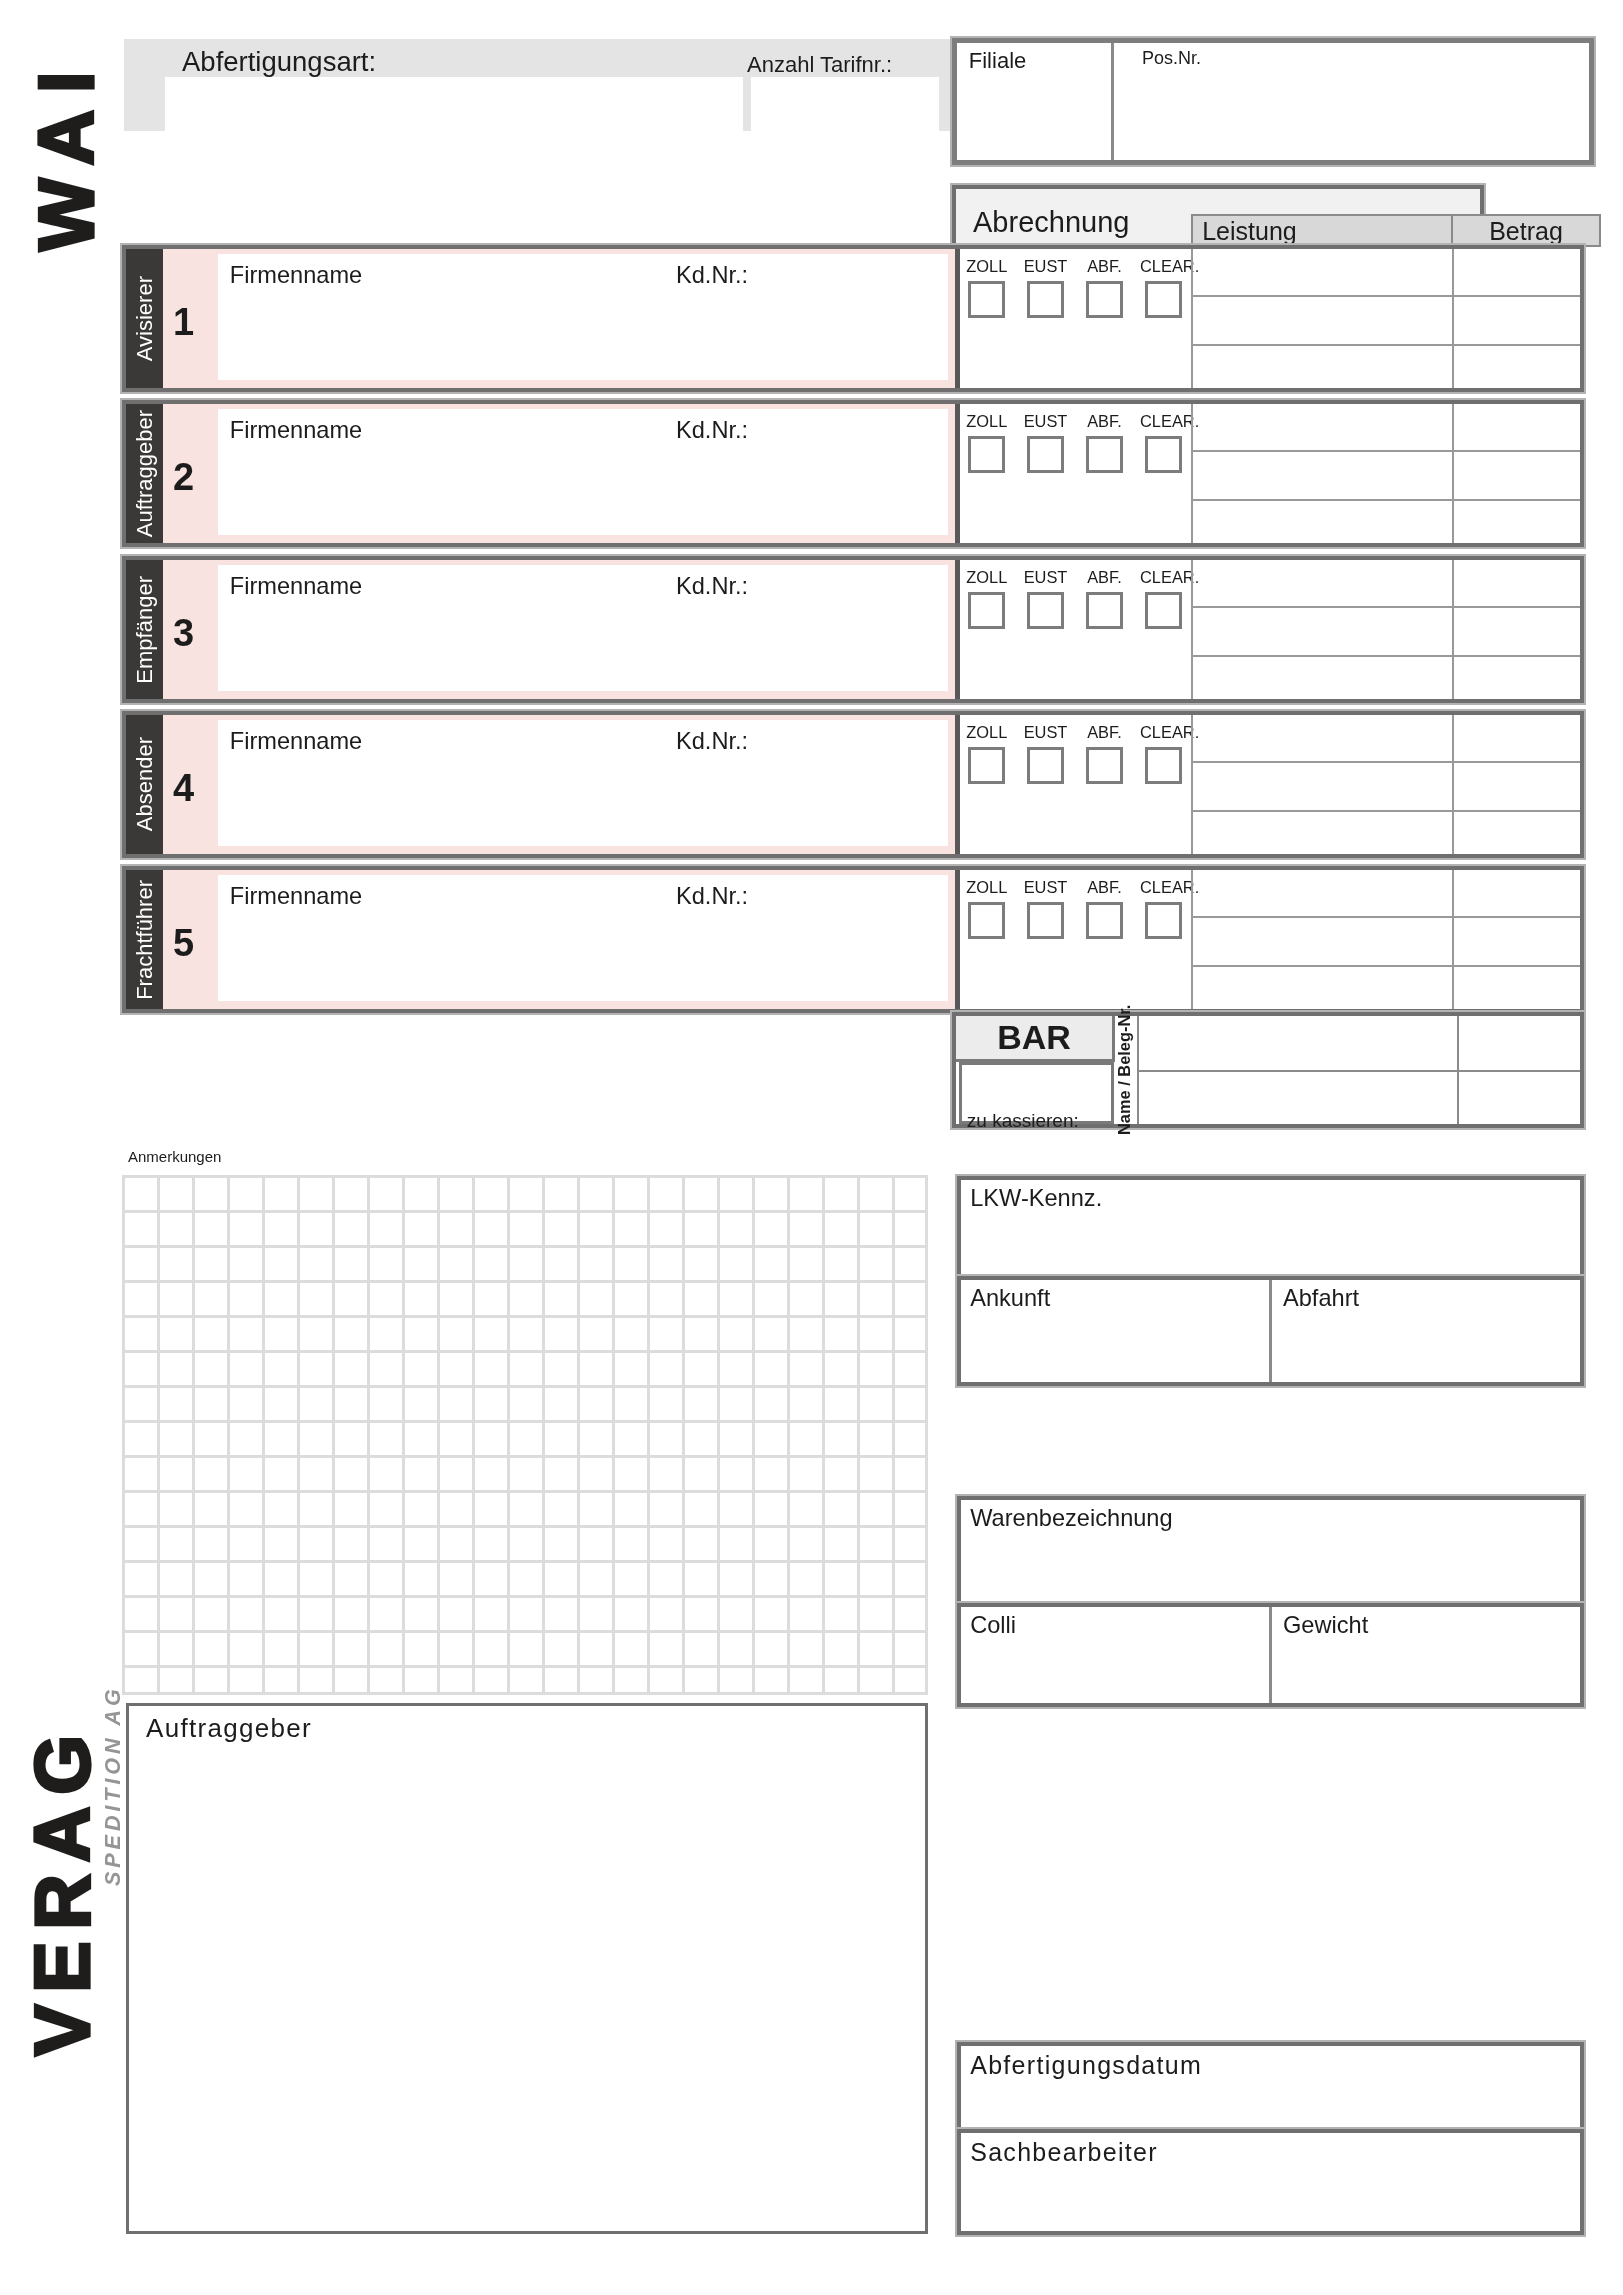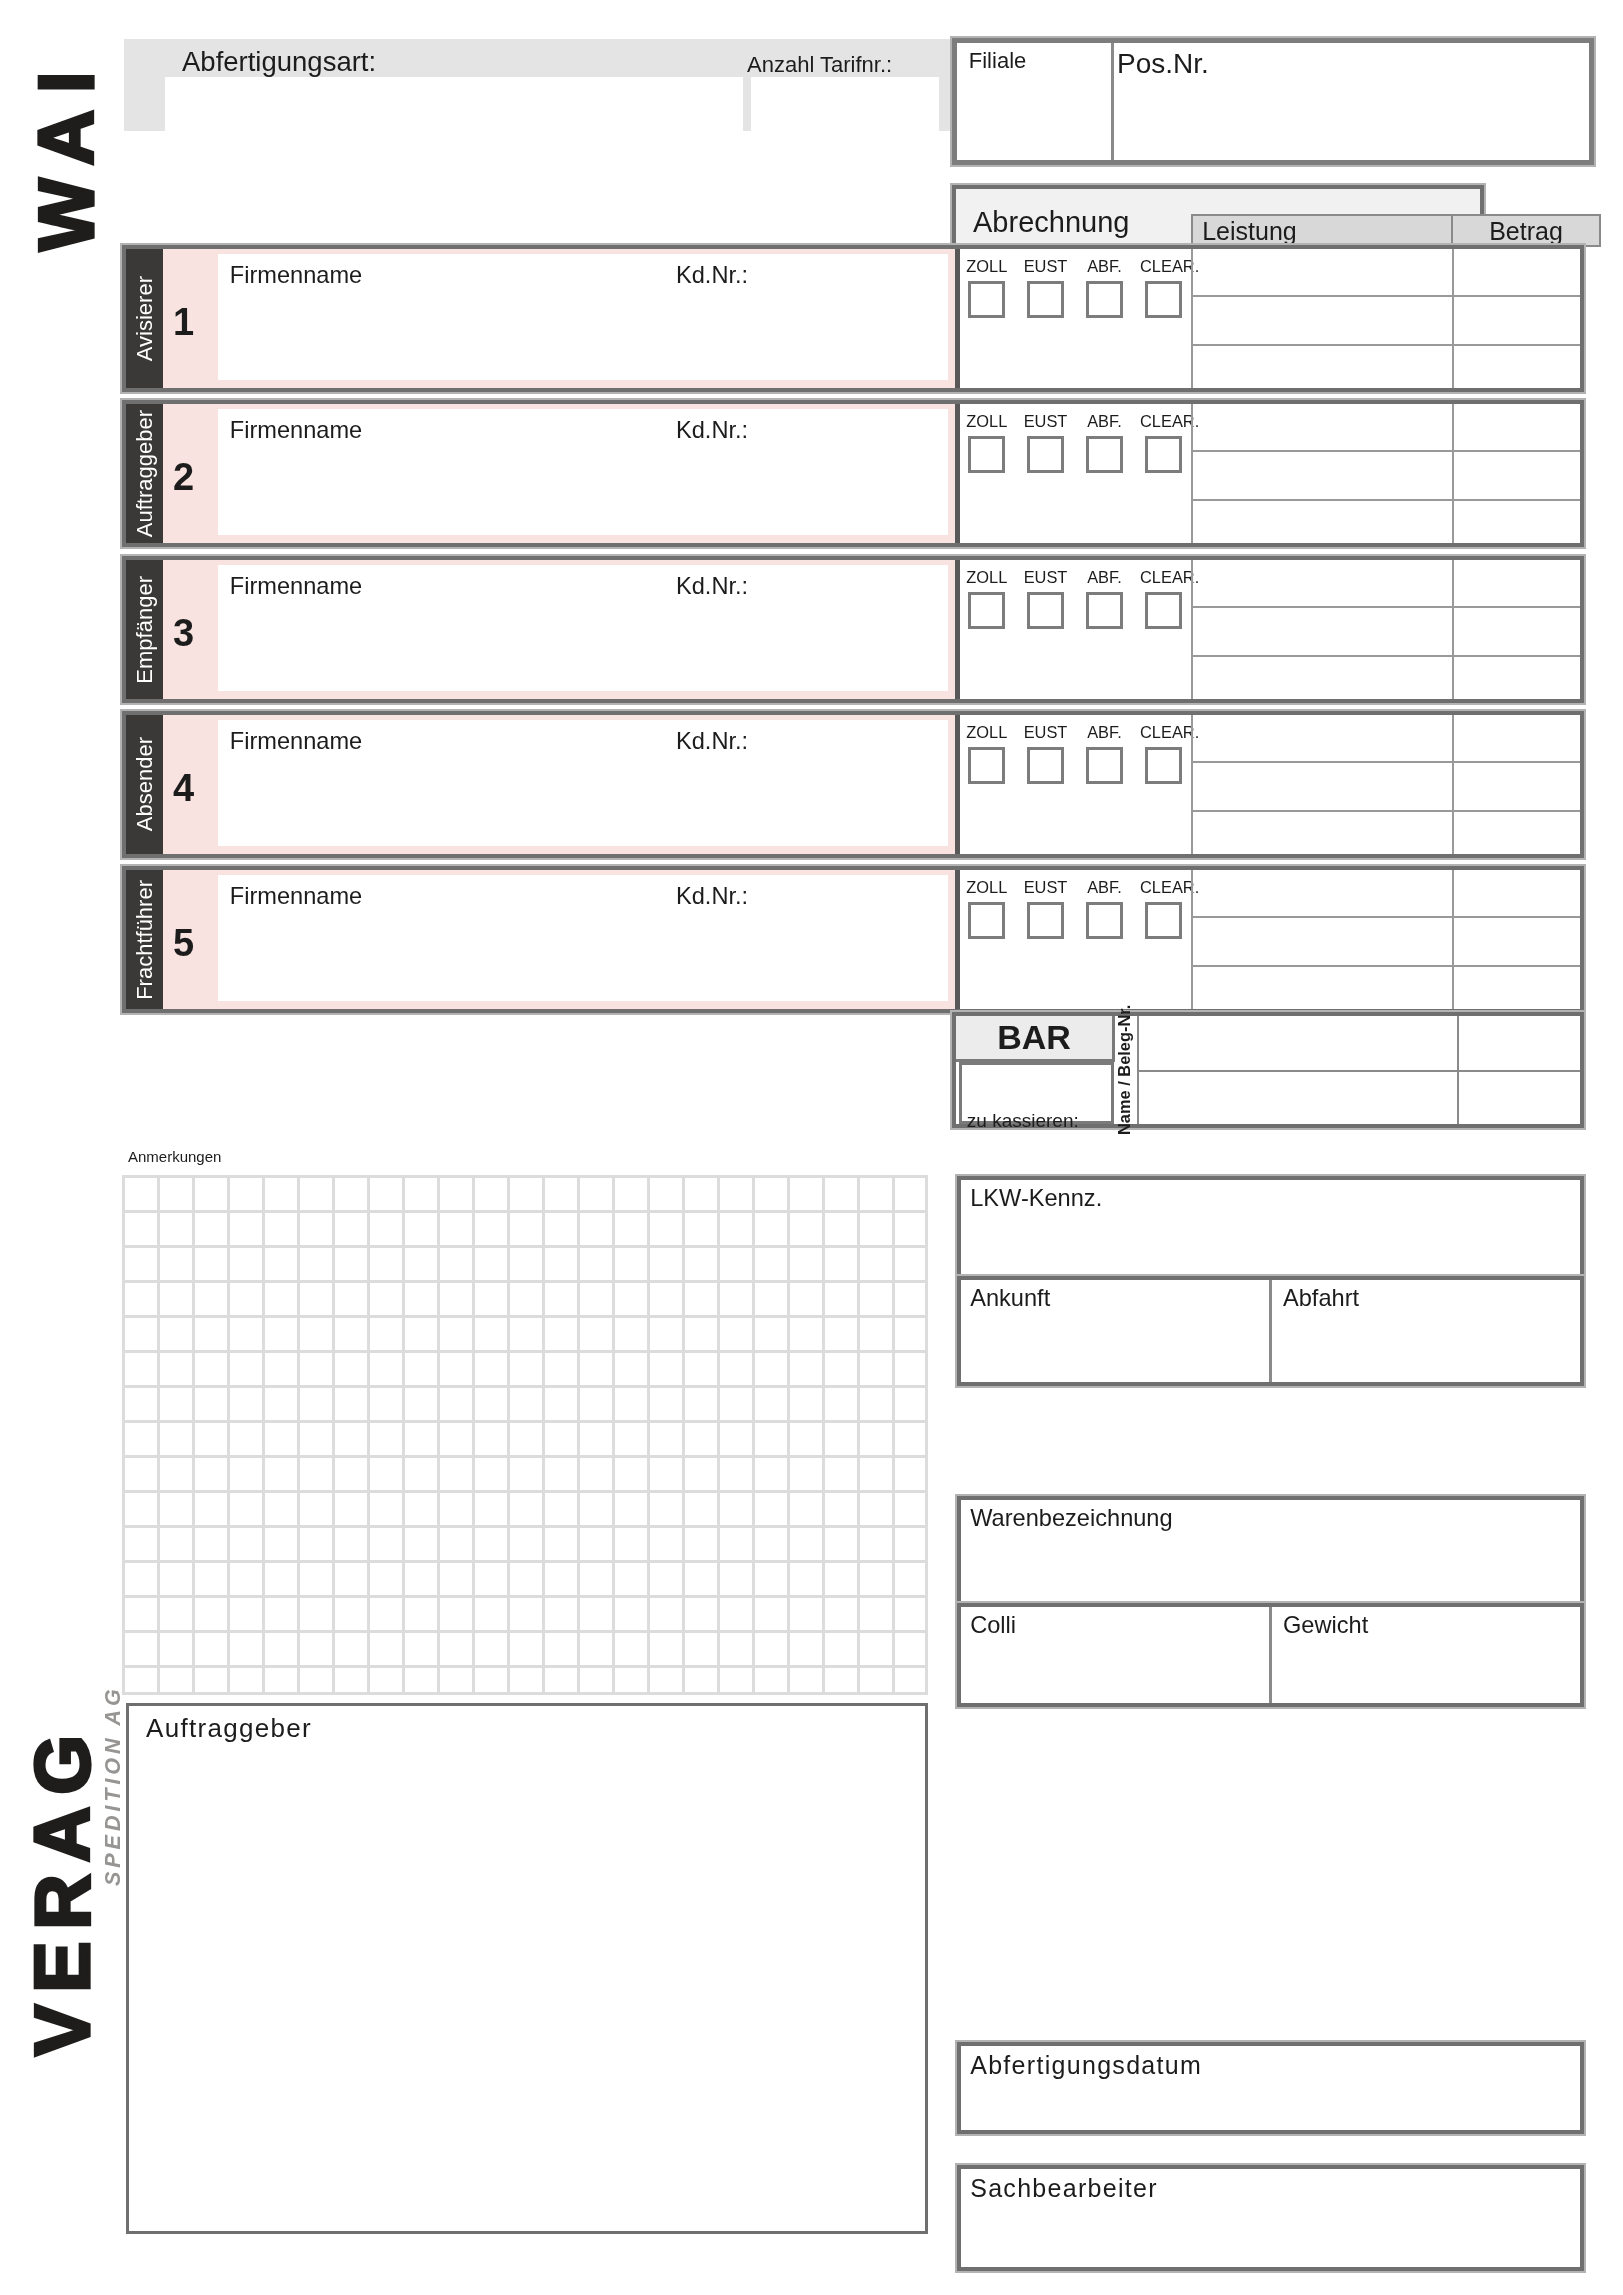--- a/index.html
+++ b/index.html
@@ -21,21 +21,21 @@
   
   #top-panel{left:124px;top:39px;width:826px;height:92px;background:#e4e4e4;}
   #abfertigungsart-label{left:58px;top:6.5px;font-size:27.5px;}
   #abfertigungsart-input{left:41px;top:38px;width:578px;height:69px;background:#fff;}
   #anzahl-label{left:623px;top:13px;font-size:22px;}
   #anzahl-input{left:627px;top:38px;width:188px;height:69px;background:#fff;}
 
   #filiale-box{left:952px;top:38px;width:632px;height:117px;background:#fff;border:5.2px solid #7d7d7d;box-shadow:0 0 0 2px #b3b3b3;}
   #filiale-divider{left:154px;top:0;width:2.6px;height:100%;background:#8a8a8a;}
   #filiale-label{left:11.8px;top:5.2px;font-size:22px;}
-  #posnr-label{left:160px;top:5.2px;font-size:28px;}
+  #posnr-label{left:185px;top:5.2px;font-size:18px;}
 
   
   #abrechnung-box{left:952px;top:185px;width:532px;height:62px;background:#f1f1f1;border:4.6px solid #6f6f6f;box-sizing:border-box;box-shadow:0 0 0 2px #b3b3b3;}
   #abrechnung-title{left:17px;top:17px;font-size:29px;}
   .col-head{top:214px;height:33px;background:#d8d8d8;border:2.6px solid #8a8a8a;box-sizing:border-box;}
   #leistung-head{left:1191px;width:262px;}
   #betrag-head{left:1451px;width:150px;display:flex;align-items:flex-start;justify-content:center;}
   .col-head-label{font-size:25px;margin-top:1.3px;}
   #leistung-head .col-head-label{margin-left:9.2px;}
 
@@ -83,21 +83,21 @@
   
   .rbox{left:957px;width:627px;background:#fff;border:4.6px solid #6f6f6f;box-sizing:border-box;box-shadow:0 0 0 2px #b3b3b3;}
   .rbox .box-label{position:absolute;left:9.2px;top:5.2px;font-size:23.6px;}
   .rbox .box-label2{position:absolute;left:322px;top:5.2px;font-size:23.6px;}
   .half-divider{position:absolute;left:308px;top:0;width:2.6px;height:100%;background:#8a8a8a;}
   #lkw-box{top:1176px;height:105px;}
   #ankunft-box{top:1276px;height:110px;}
   #waren-box{top:1496px;height:112px;}
   #colli-box{top:1603px;height:104px;}
   #abfdatum-box{top:2042px;height:92px;}
-  #sach-box{top:2129px;height:106px;margin-top:36px;}
+  #sach-box{top:2129px;height:106px;}
   #abfdatum-box .box-label,#sach-box .box-label{font-size:25px;letter-spacing:1.3px;}
 </style>
 </head>
 <body>
 
 <div id="page">
 
   <div class="abs vtext" id="wai-logo">WAI</div>
   <div class="abs vtext" id="verag-logo">VERAG</div>
   <div class="abs vtext" id="spedition-logo">SPEDITION AG</div>

